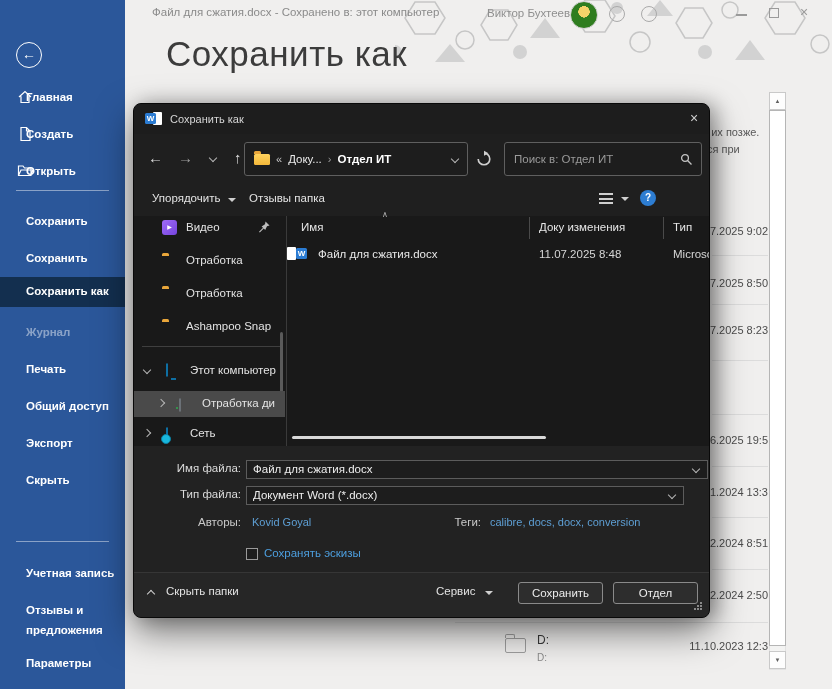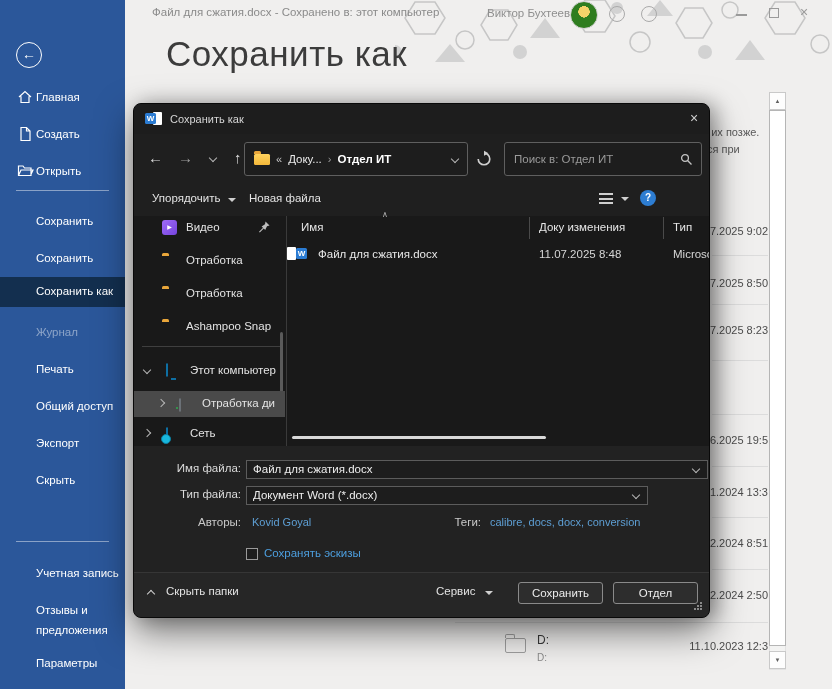--- a/index.html
+++ b/index.html
@@ -5,21 +5,21 @@
   html,body{margin:0;padding:0;background:#e8e8e8;}
   *{box-sizing:border-box;font-family:"Liberation Sans",sans-serif;}
   .app{position:relative;width:832px;height:689px;background:#f0efee;overflow:hidden;}
   .abs{position:absolute;}
 
   
   .sidebar{position:absolute;left:0;top:0;width:125px;height:689px;background:#2b579a;}
   .backbtn{position:absolute;left:16px;top:42px;width:26px;height:26px;border:1.5px solid #fff;border-radius:50%;
     color:#fff;font-size:14px;line-height:23px;text-align:center;cursor:pointer;}
   .sb-item{position:absolute;left:0;width:125px;height:26px;color:#fff;font-size:11.5px;cursor:pointer;}
-  .sb-item .lbl{position:absolute;left:36px;top:6px;white-space:nowrap;}
+  .sb-item .lbl{position:absolute;left:26px;top:6px;white-space:nowrap;font-weight:bold;}
   .sb-item .ic{position:absolute;left:17px;top:4px;}
   .sb-sel{background:#132f4f;}
   .sb-dis{color:rgba(255,255,255,.45);}
   .sb-div{position:absolute;left:16px;width:93px;height:0;border-top:1px solid rgba(255,255,255,.45);}
   .doc-title{position:absolute;left:152px;top:6px;font-size:11.5px;color:#8a8a8a;white-space:nowrap;z-index:2;}
   .user-name{position:absolute;left:487px;top:7px;font-size:11.5px;color:#8f8f8f;z-index:2;}
   .avatar{position:absolute;left:570px;top:1px;width:28px;height:28px;border-radius:50%;z-index:2;
     background:radial-gradient(circle at 50% 38%,#f5d36a 0 27%,#2f7d1f 28% 100%);border:1px solid #d0d0d0;cursor:pointer;}
   .winctl{position:absolute;z-index:2;color:#999;}
   .ctl-min{left:736px;top:14px;width:11px;height:2px;background:#9a9a9a;cursor:pointer;}
@@ -278,21 +278,21 @@
     <div class="searchbox">
       <input placeholder="Поиск в: Отдел ИТ" style="">
       <svg width="13" height="13" viewBox="0 0 13 13" style="margin-right:8px">
         <circle cx="5" cy="5" r="3.4" fill="none" stroke="#c3c3c3" stroke-width="1.3"></circle>
         <line x1="7.8" y1="7.8" x2="11.5" y2="11.5" stroke="#c3c3c3" stroke-width="1.3"></line>
       </svg>
     </div>
 
     <div class="tbar-label" style="left:18px"><span>Упорядочить</span></div>
     <span class="tri abs" style="left:94px;top:94px"></span>
-    <div class="tbar-label" style="left:115px"><span>Новая файла</span></div>
+    <div class="tbar-label" style="left:115px"><span>Отзывы папка</span></div>
     <div class="viewicon"></div>
     <span class="tri abs" style="left:487px;top:93px"></span>
     <div class="helpbtn"><span>?</span></div>
 
     <div class="panes"></div>
     <div class="pane-div"></div>
 
     <div class="trow" style="top:111px">
       <span class="vidicon abs" style="left:28px;top:5px"><span>▶</span></span>
       <span class="lbl" style="left:52px">Видео</span>
@@ -350,21 +350,21 @@
 
     <div class="hsb-thumb"></div>
 
     <div class="fields"></div>
     <div class="flabel" style="left:10px;top:358px;width:97px">Имя файла:</div>
     <div class="combo" style="left:112px;top:356px;width:462px">
       <span>Файл для сжатия.docx</span>
       <span class="chev d"></span>
     </div>
     <div class="flabel" style="left:10px;top:384px;width:97px">Тип файла:</div>
-    <div class="combo" style="left:112px;top:382px;width:402px">
+    <div class="combo" style="left:112px;top:382px;width:438px">
       <span>Документ Word (*.docx)</span>
       <span class="chev d"></span>
     </div>
     <div class="flabel" style="left:10px;top:412px;width:97px;color:#c9c9c9">Авторы:</div>
     <div class="linktext" style="left:118px;top:412px">Kovid Goyal</div>
     <div class="flabel" style="left:292px;top:412px;width:55px;color:#c9c9c9">Теги:</div>
     <div class="linktext" style="left:356px;top:412px">calibre, docs, docx, conversion</div>
 
     <div class="checkbox"></div>
     <div class="linktext" style="left:130px;top:443px;font-size:11.5px;color:#4d9fdf">Сохранять эскизы</div>

